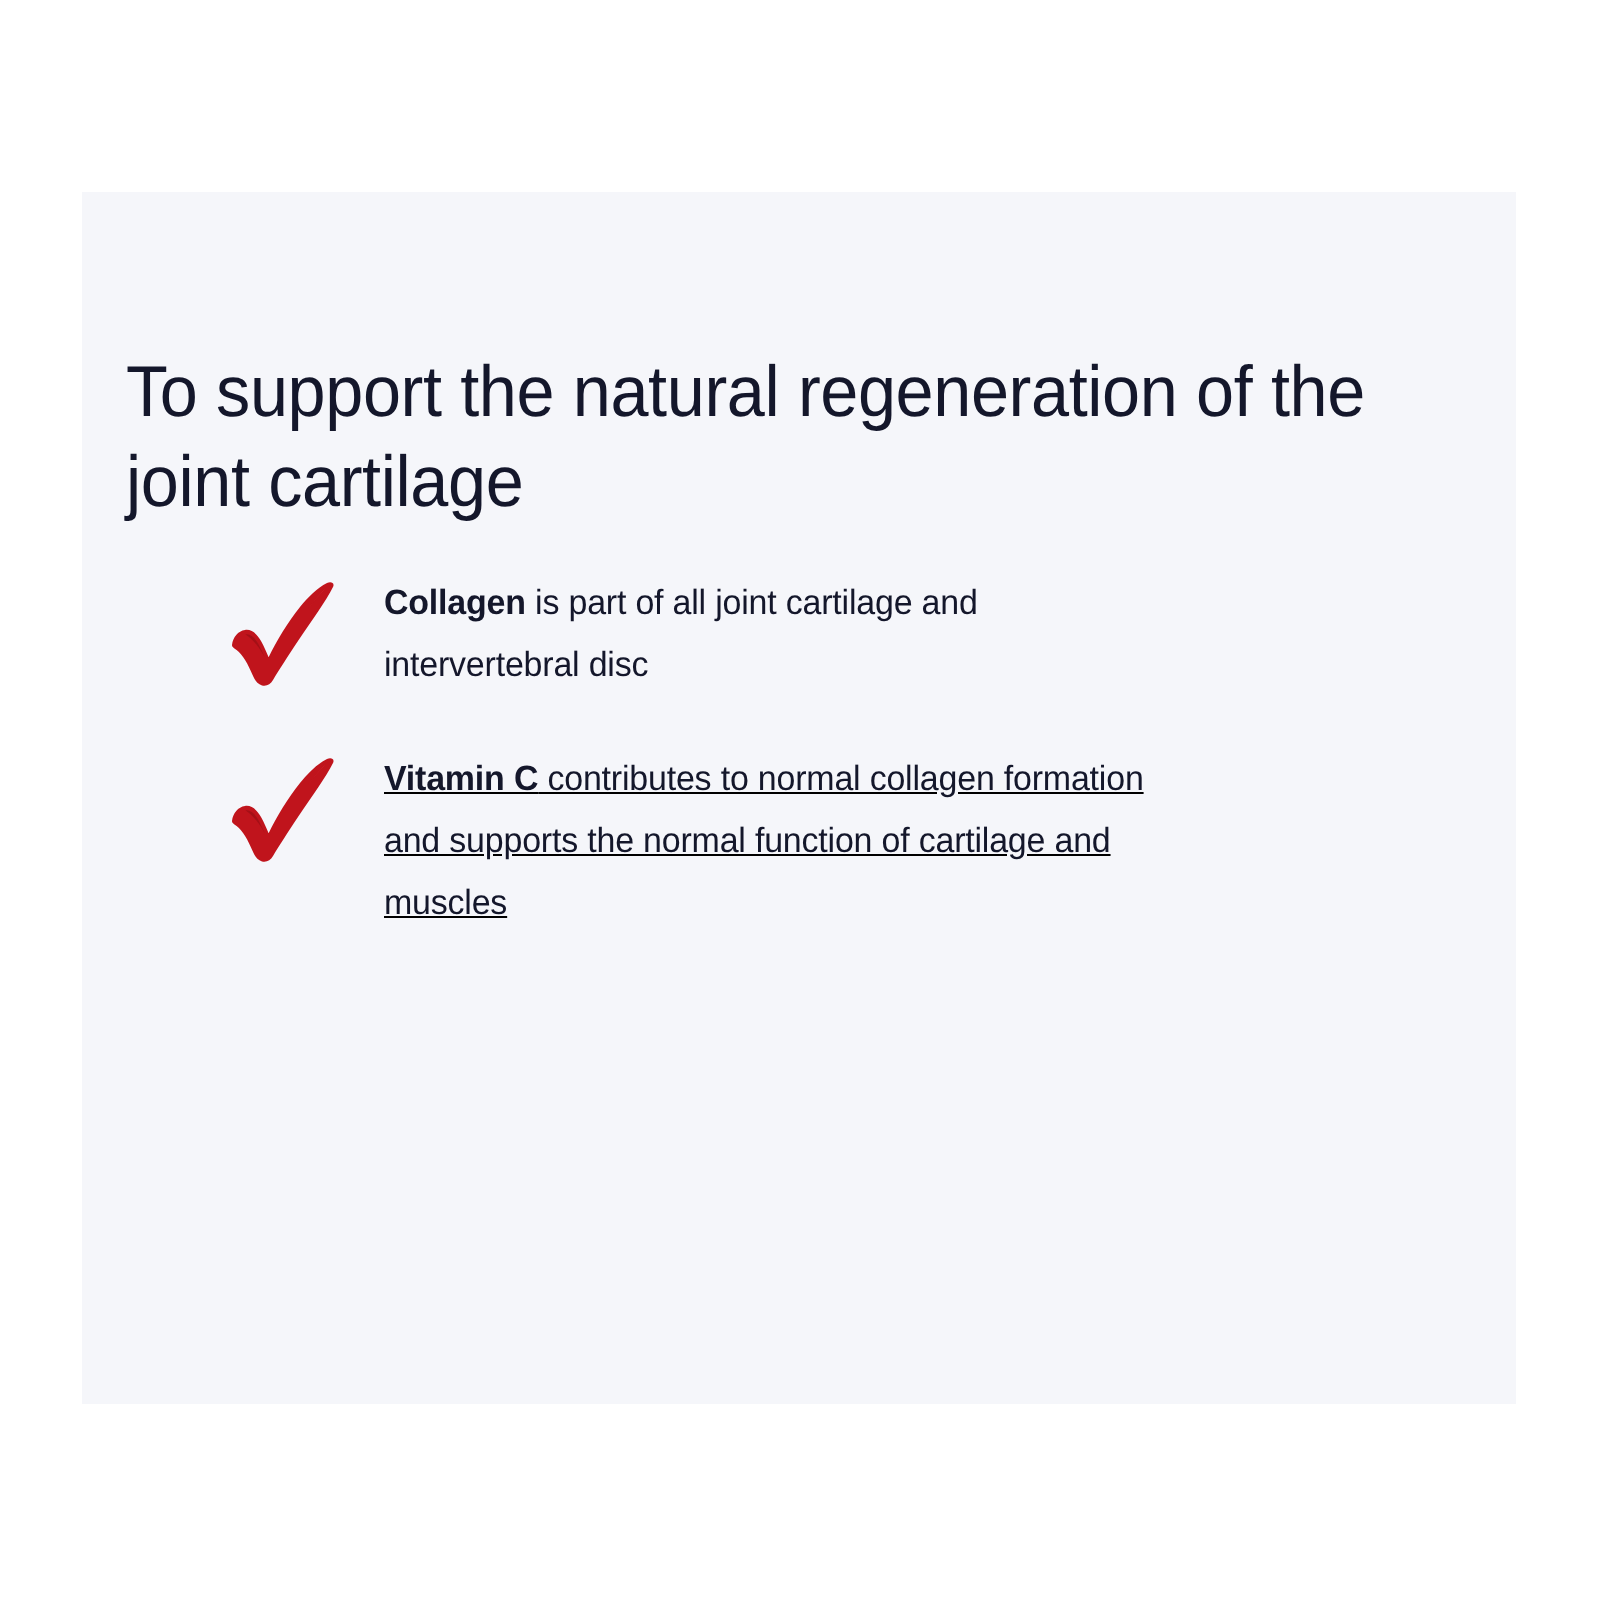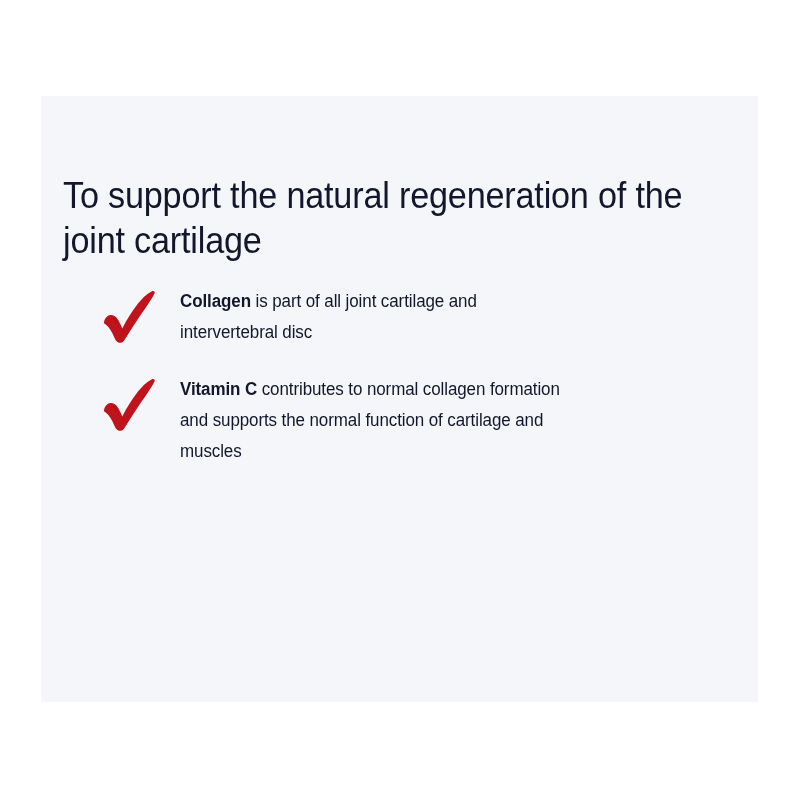--- a/index.html
+++ b/index.html
@@ -44,32 +44,32 @@
     letter-spacing: -0.2px;
     color: #14172b;
     transform: scaleX(0.95);
     transform-origin: left top;
     white-space: pre-line;
   }
 
   
   #bullets {
     position: absolute;
-    left: 51px;
+    left: 63px;
     top: 190px;
     width: 620px;
   }
 
   .bullet-row {
     position: relative;
     display: flex;
     align-items: flex-start;
     margin-bottom: 26px;
   }
-  .bullet-row:last-child { margin-bottom: 0; }
+  .bullet-row:last-child { margin-bottom: 0; text-decoration: underline; }
 
   .check-wrap {
     flex: 0 0 auto;
     width: 88px;
     padding-top: 2px;
   }
 
   .check-svg {
     display: block;
     width: 62px;

